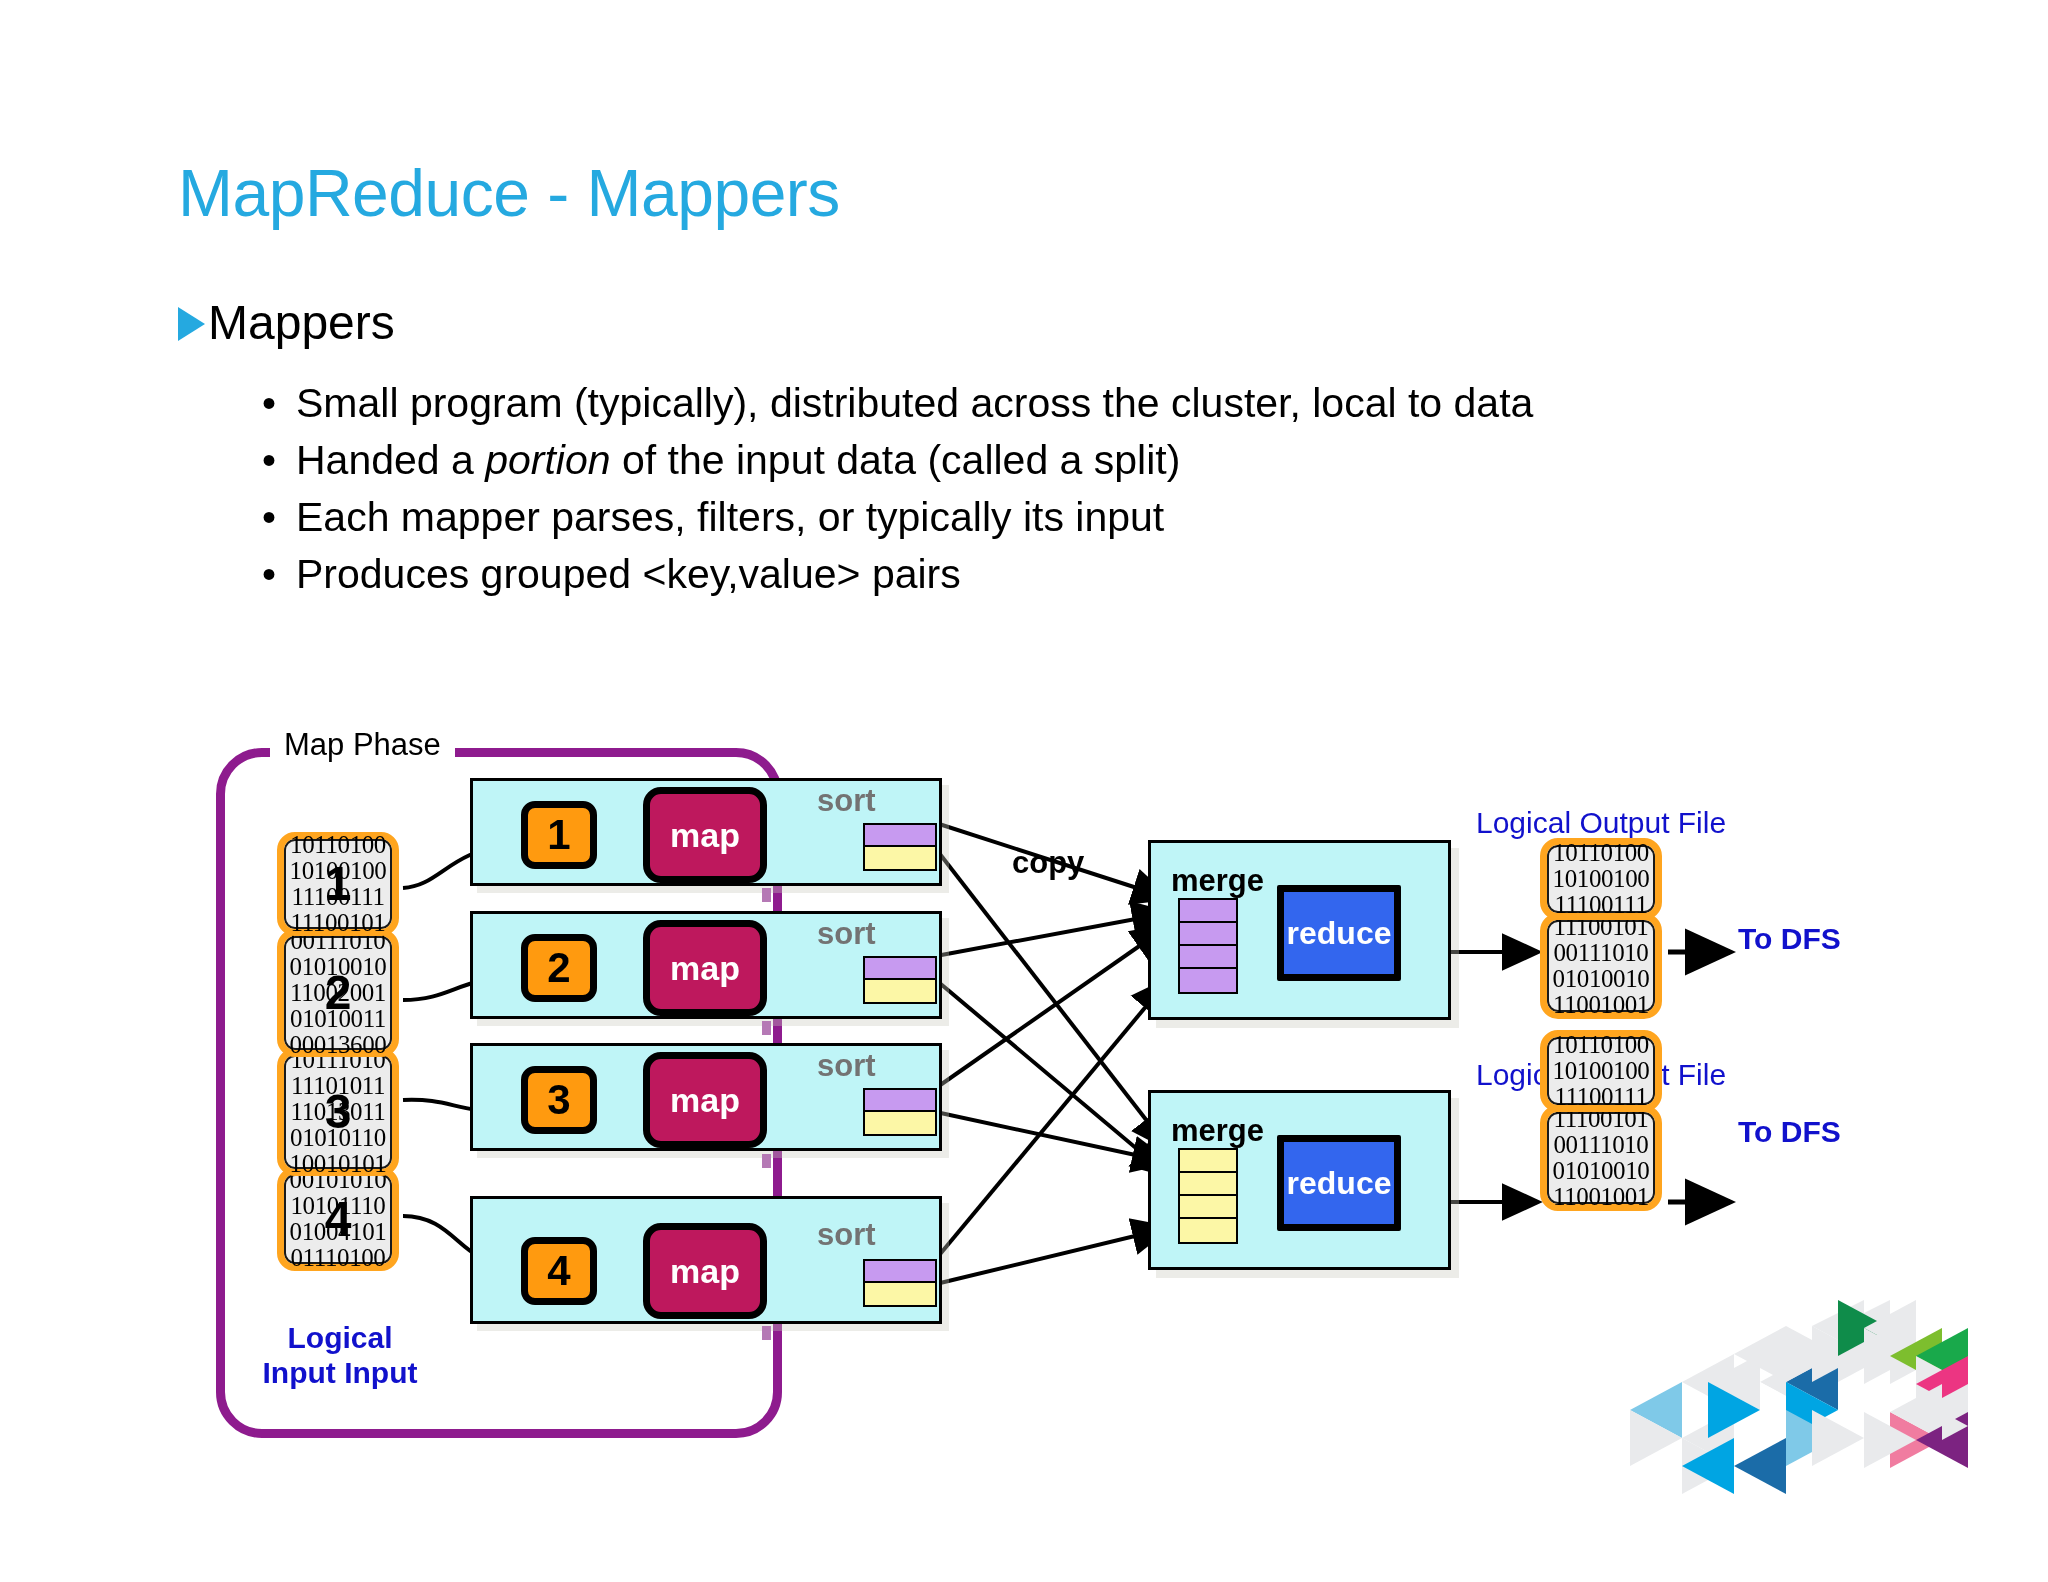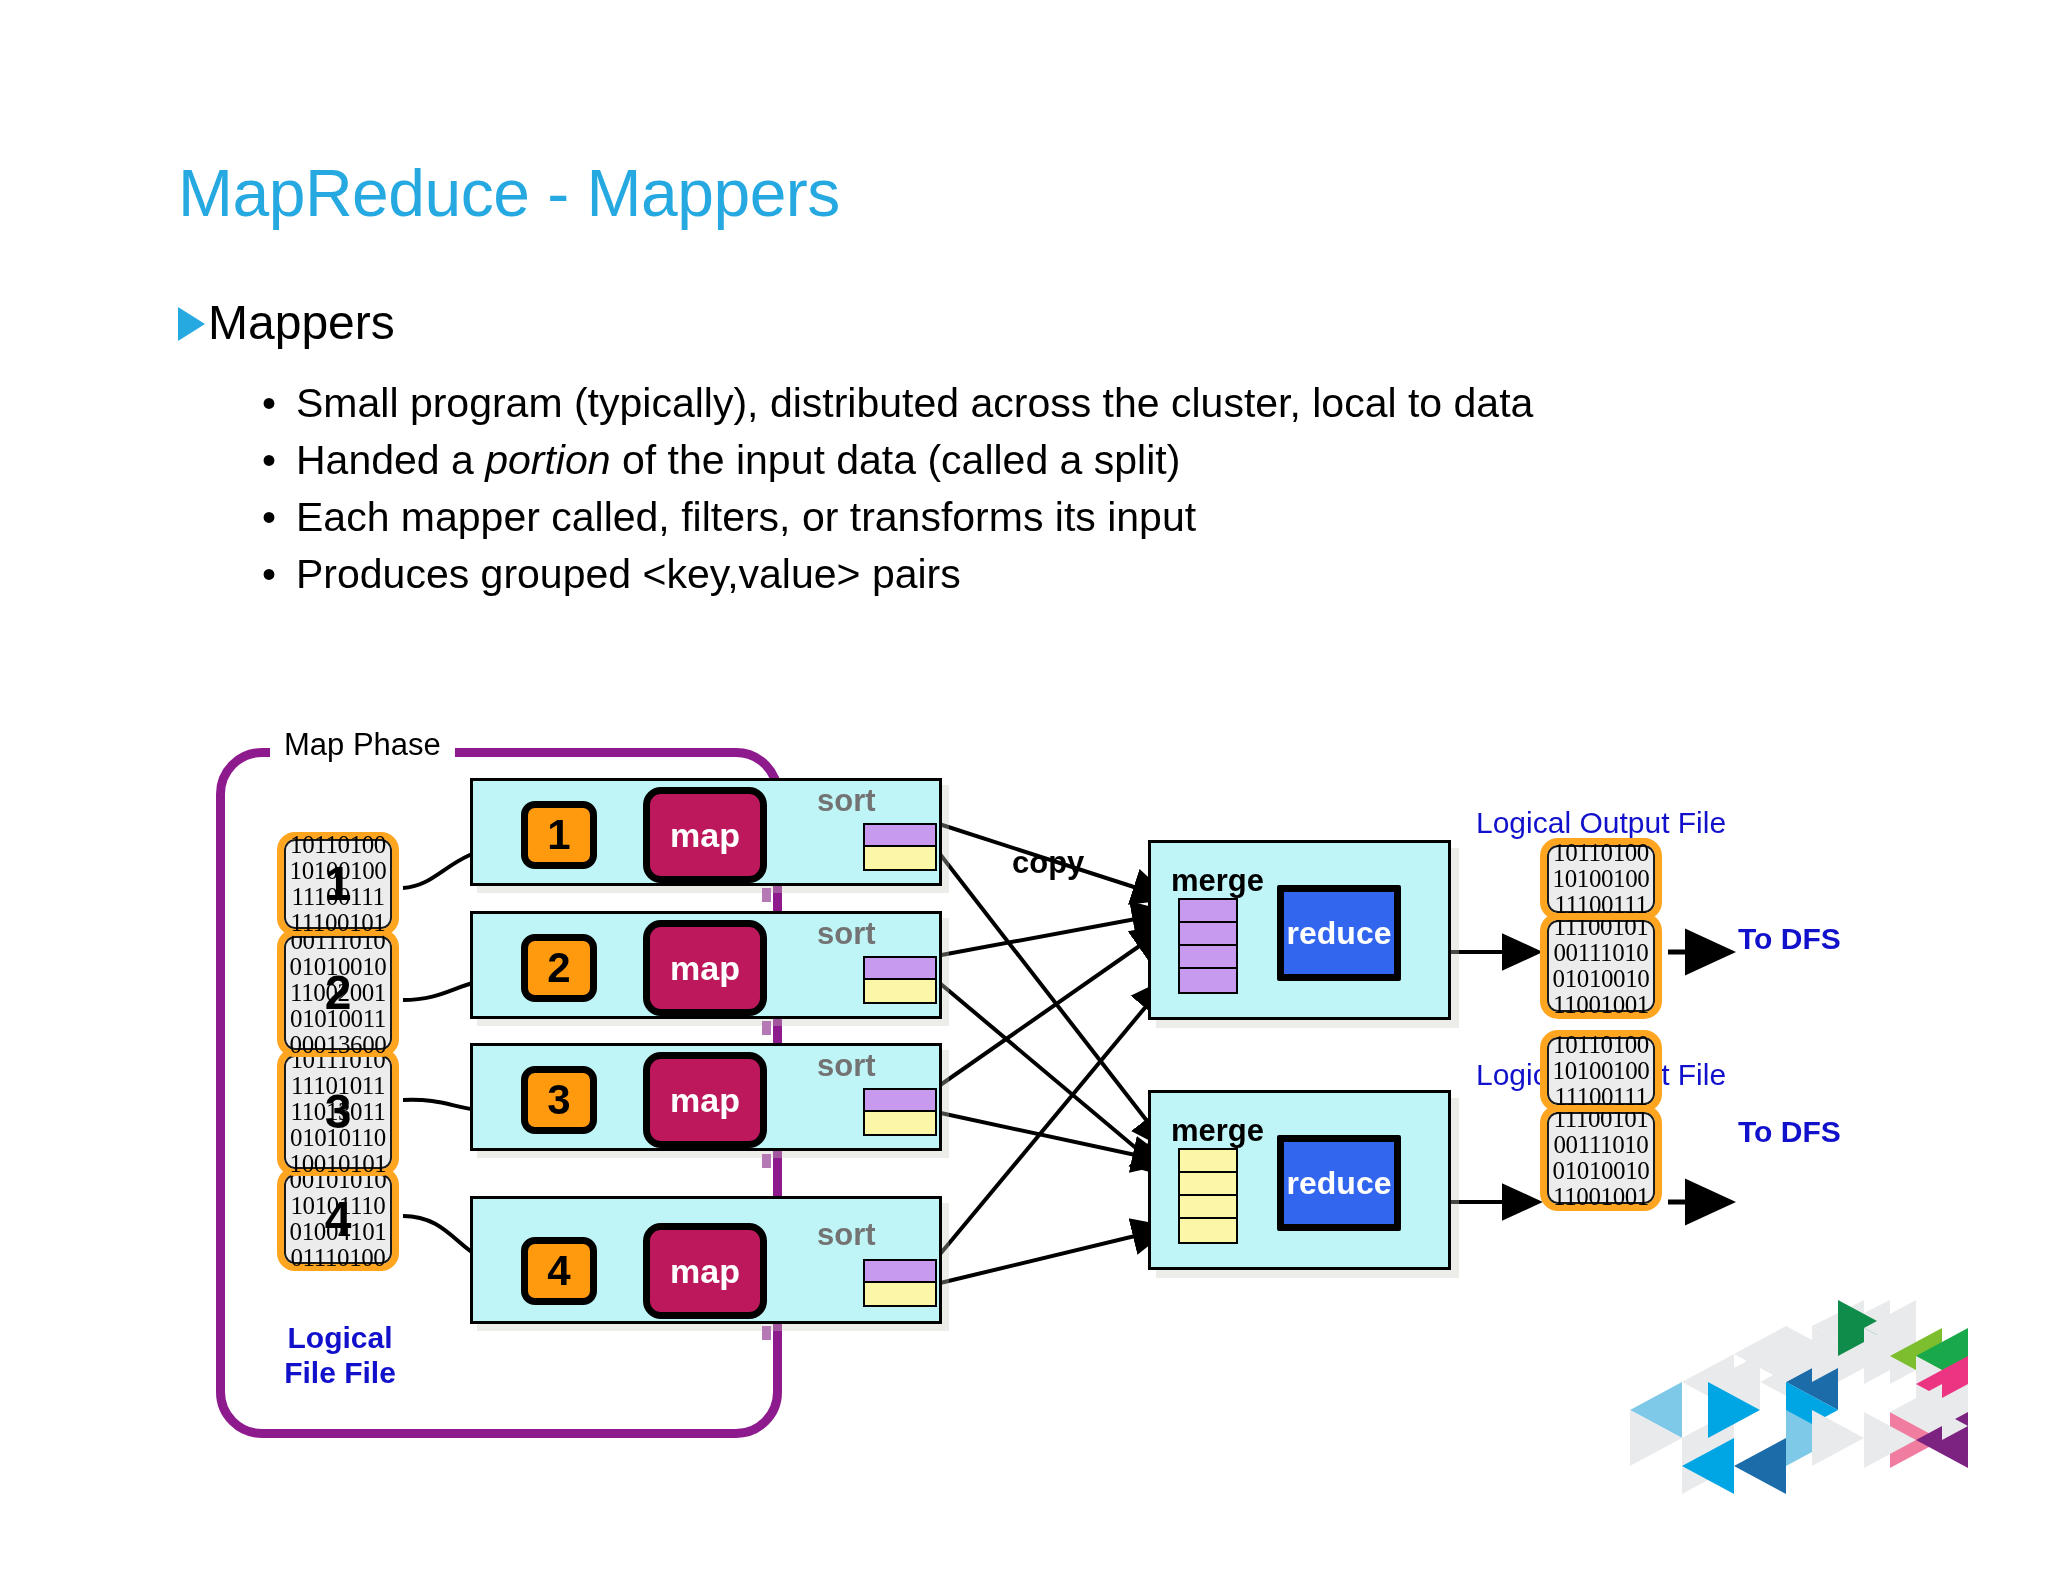--- a/index.html
+++ b/index.html
@@ -380,21 +380,21 @@
   <div class="lvl2-row">
     <span class="lvl2-dot">•</span>
     <span class="lvl2-text">Small program (typically), distributed across the cluster, local to data</span>
   </div>
   <div class="lvl2-row">
     <span class="lvl2-dot">•</span>
     <span class="lvl2-text"><span>Handed a </span><i>portion</i><span> of the input data (called a split)</span></span>
   </div>
   <div class="lvl2-row">
     <span class="lvl2-dot">•</span>
-    <span class="lvl2-text">Each mapper called, filters, or transforms its input</span>
+    <span class="lvl2-text">Each mapper parses, filters, or typically its input</span>
   </div>
   <div class="lvl2-row">
     <span class="lvl2-dot">•</span>
     <span class="lvl2-text">Produces grouped &lt;key,value&gt; pairs</span>
   </div>
 </div>
 
 <div id="diagram">
 
   <svg id="arrow-layer" width="2048" height="1582" style="position:absolute;left:0;top:0;">
@@ -479,21 +479,21 @@
   <div class="binfile" id="in-split-4">
     <span class="ghost">4</span>
     <span>00101010</span>
     <span>10101110</span>
     <span>01004101</span>
     <span>01110100</span>
   </div>
 
   <div id="logical-input-label">
     <div>Logical</div>
-    <div>File File</div>
+    <div>Input Input</div>
   </div>
 
   <div class="map-panel" id="map-panel-1">
     <div class="splitnum">1</div>
     <div class="mapbox">map</div>
     <div class="sortlabel">sort</div>
     <div class="sortbuf">
       <div class="cell-purple"></div>
       <div class="cell-yellow"></div>
     </div>

